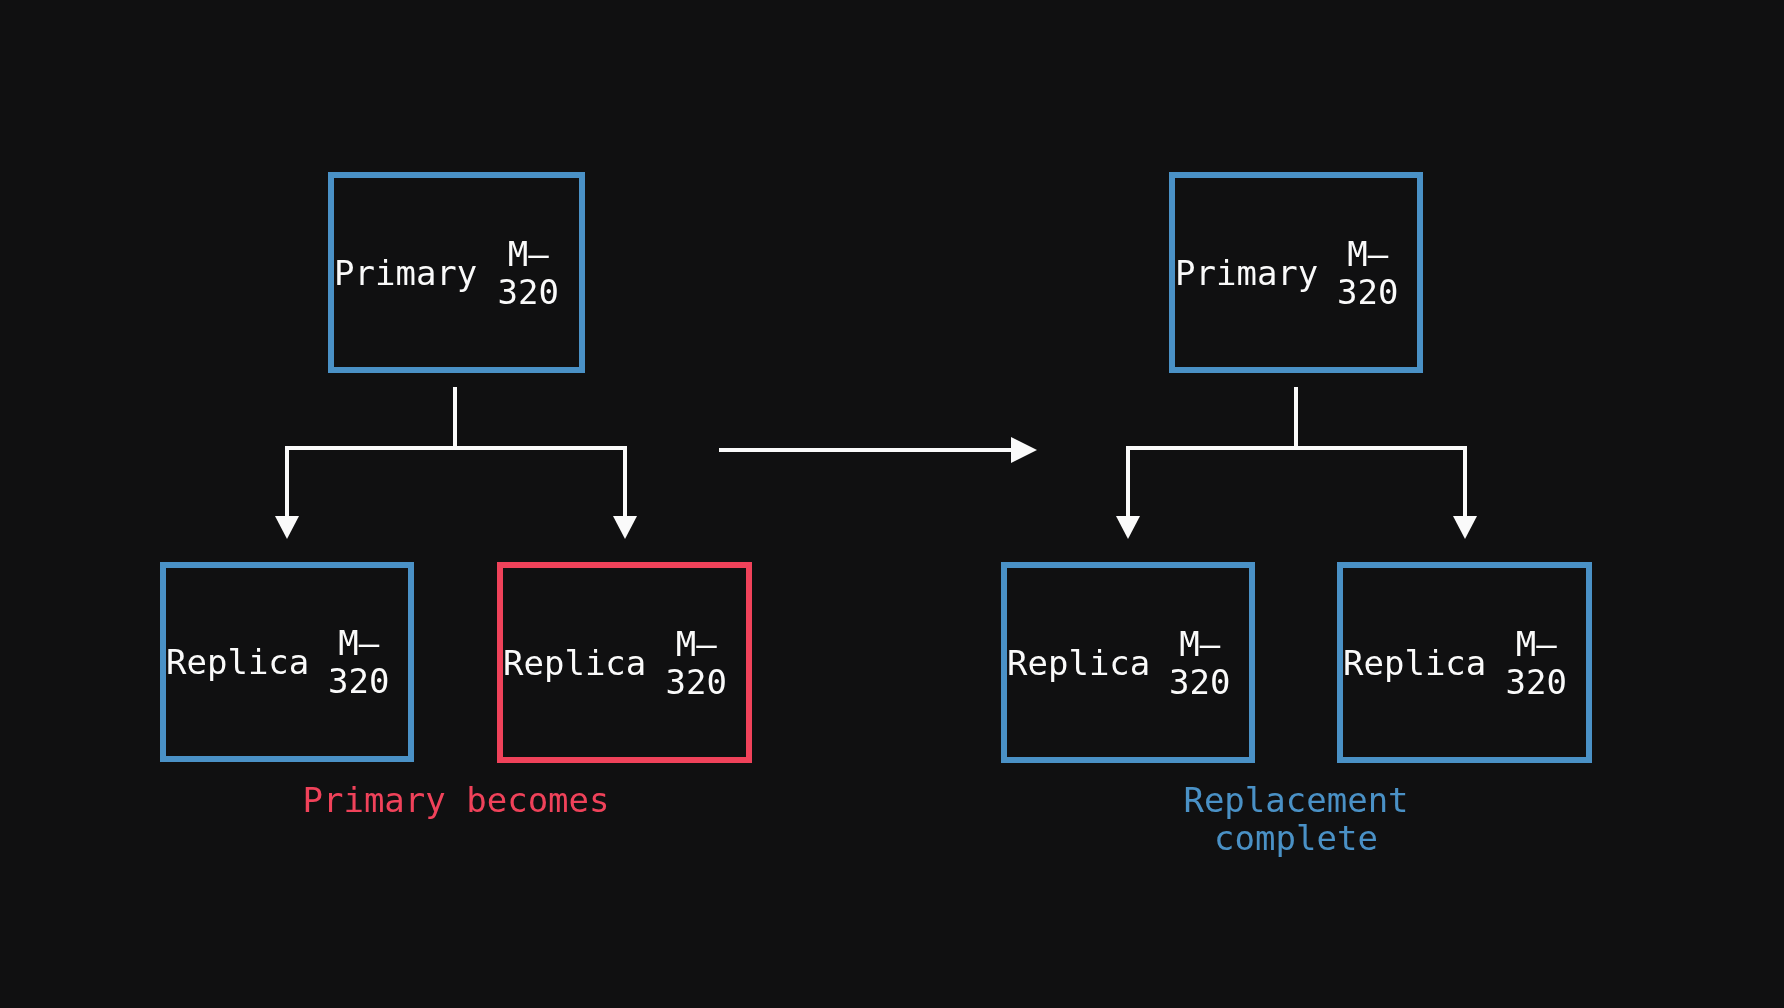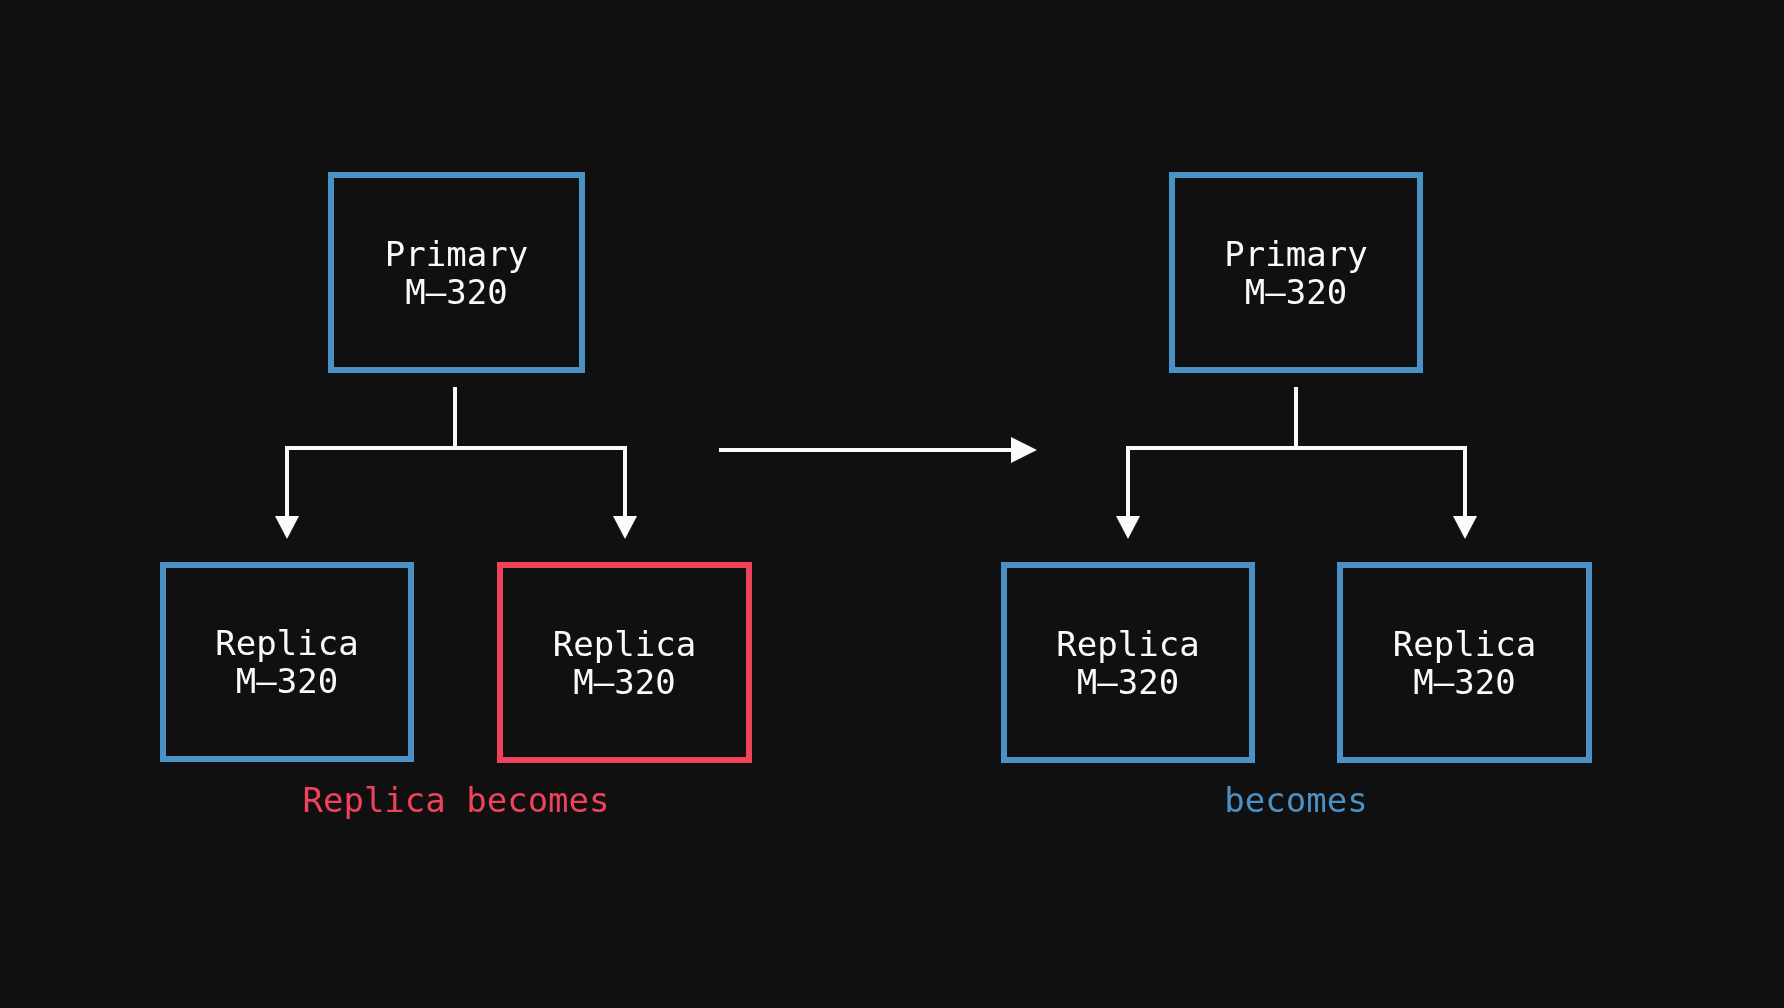--- a/index.html
+++ b/index.html
@@ -14,21 +14,21 @@
     background: var(--background, #101011);
     overflow: hidden;
     font-family: "DejaVu Sans Mono", "Liberation Mono", monospace;
   }
   .node {
     position: absolute;
     box-sizing: border-box;
     border: 6px solid var(--blue, #4a91c6);
     background: transparent;
     display: flex;
-    flex-direction: column;
+    flex-direction: row;
     align-items: center;
     justify-content: center;
     color: var(--text, #fafafa);
     font-size: 34px;
     line-height: 38px;
     text-align: center;
   }
   .node.red { border-color: var(--red, #f0425a); }
 
   .cline {
@@ -82,21 +82,21 @@
     <div>Replica</div>
     <div>M–320</div>
   </div>
 
   <div class="node red" style="left:497px; top:562px; width:255px; height:201px;">
     <div>Replica</div>
     <div>M–320</div>
   </div>
 
   <div class="caption red" style="left:156px; top:781px;">
-    <div>Replica becomes</div>
+    <div>Primary becomes</div>
   </div>
 
   <div class="cline" style="left:719px; top:448px; width:293px; height:4px;"></div>
   <div class="arrowhead-right" style="left:1011px; top:437px;"></div>
 
   <div class="node" style="left:1169px; top:172px; width:254px; height:201px;">
     <div>Primary</div>
     <div>M–320</div>
   </div>
 
@@ -111,16 +111,17 @@
     <div>Replica</div>
     <div>M–320</div>
   </div>
 
   <div class="node" style="left:1337px; top:562px; width:255px; height:201px;">
     <div>Replica</div>
     <div>M–320</div>
   </div>
 
   <div class="caption blue" style="left:996px; top:781px;">
-    <div>becomes</div>
+    <div>Replacement</div>
+    <div>complete</div>
   </div>
 
 </div>
 
 </body></html>

